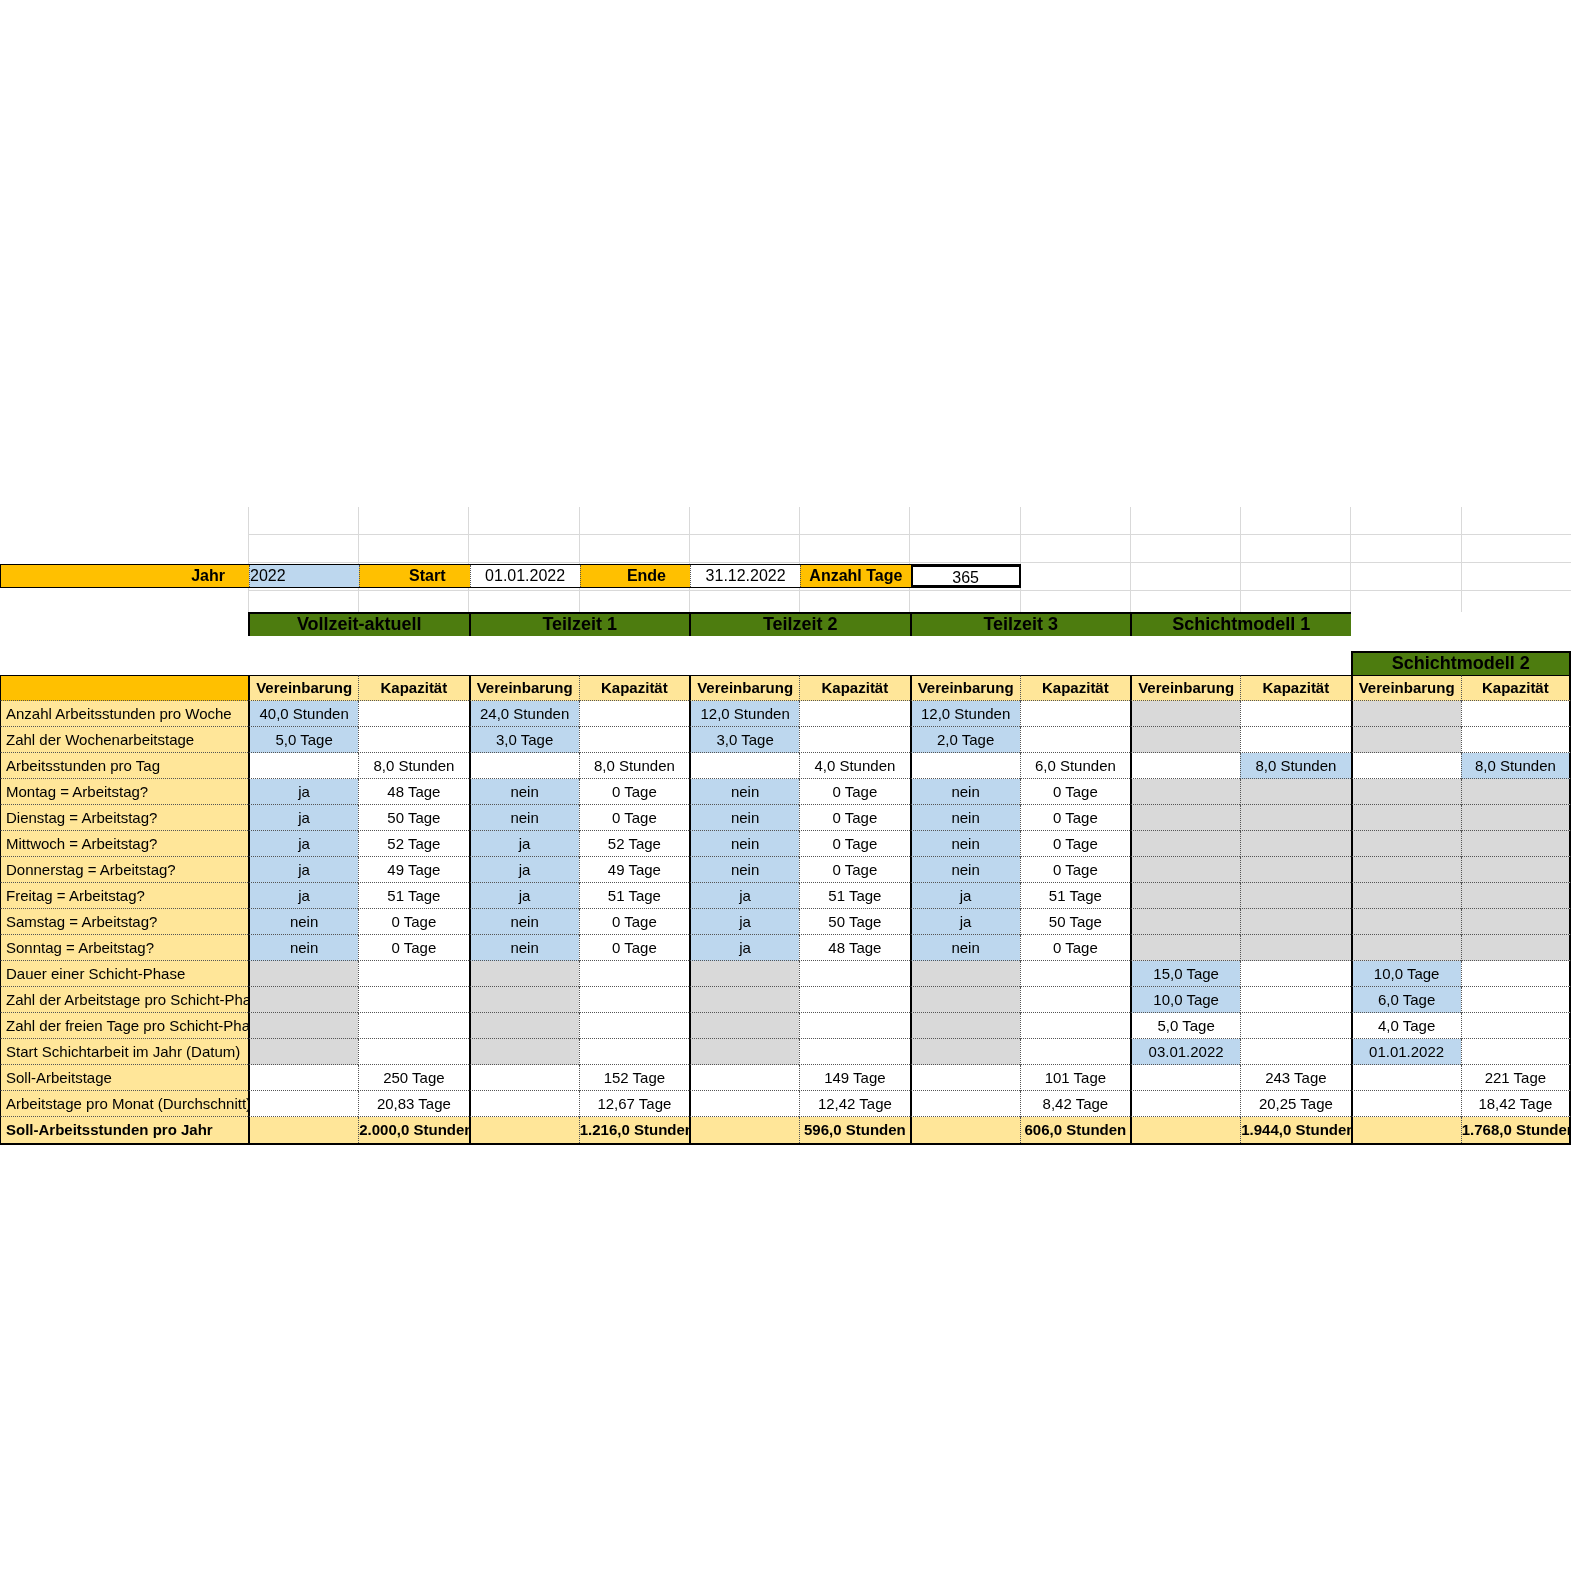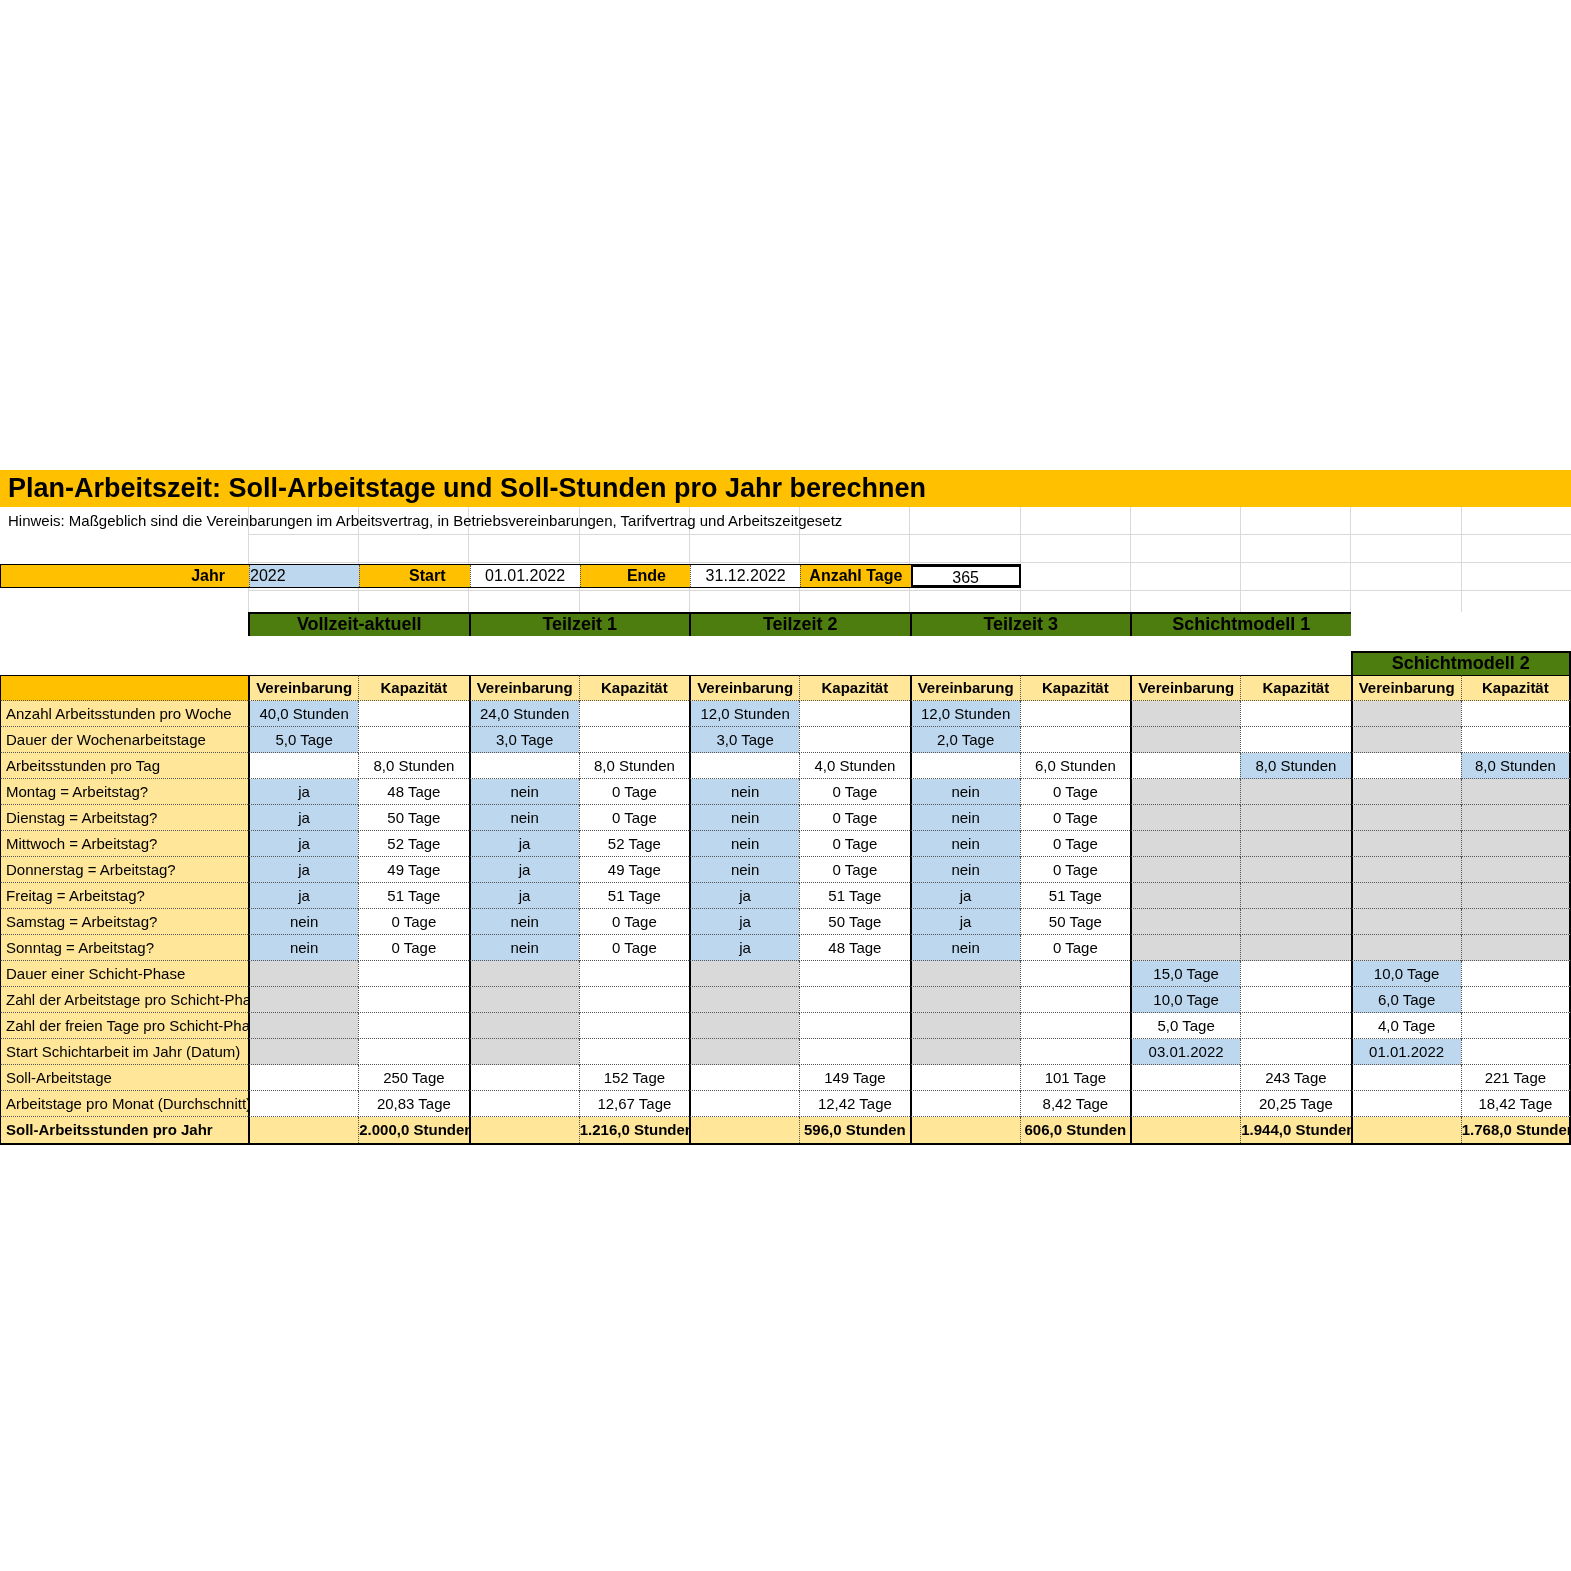--- a/index.html
+++ b/index.html
@@ -58,27 +58,21 @@
   .boldtxt{font-weight:bold;}
   .lastrow{border-bottom:none;}
 </style>
 </head>
 <body>
 
 <div id="screen">
 
   <div id="gridzone"></div>
 
-  <div id="titlebar">
-    <span>Plan-Arbeitszeit: Soll-Arbeitstage und Soll-Stunden pro Jahr berechnen</span>
-  </div>
-
-  <div id="hintrow">
-    <span>Hinweis: Maßgeblich sind die Vereinbarungen im Arbeitsvertrag, in Betriebsvereinbarungen, Tarifvertrag und Arbeitszeitgesetz</span>
-  </div>
+
 
   <div id="paramrow">
     <div class="p-lbl">Jahr</div>
     <div class="p-year">2022</div>
     <div class="p-lbl dl">Start</div>
     <div class="p-val">01.01.2022</div>
     <div class="p-lbl dl">Ende</div>
     <div class="p-val">31.12.2022</div>
     <div class="p-anz">Anzahl Tage</div>
     <div class="p-365">365</div>
@@ -111,21 +105,21 @@
       <div class="val bg-b gs">24,0 Stunden</div>
       <div class="val bg-w"></div>
       <div class="val bg-b gs">12,0 Stunden</div>
       <div class="val bg-w"></div>
       <div class="val bg-b gs">12,0 Stunden</div>
       <div class="val bg-w"></div>
       <div class="val bg-g gs"></div>
       <div class="val bg-w"></div>
       <div class="val bg-g gs"></div>
       <div class="val bg-w lastc"></div>
-      <div class="lbl">Dauer der Wochenarbeitstage</div>
+      <div class="lbl">Zahl der Wochenarbeitstage</div>
       <div class="val bg-b gs">5,0 Tage</div>
       <div class="val bg-w"></div>
       <div class="val bg-b gs">3,0 Tage</div>
       <div class="val bg-w"></div>
       <div class="val bg-b gs">3,0 Tage</div>
       <div class="val bg-w"></div>
       <div class="val bg-b gs">2,0 Tage</div>
       <div class="val bg-w"></div>
       <div class="val bg-g gs"></div>
       <div class="val bg-w"></div>

